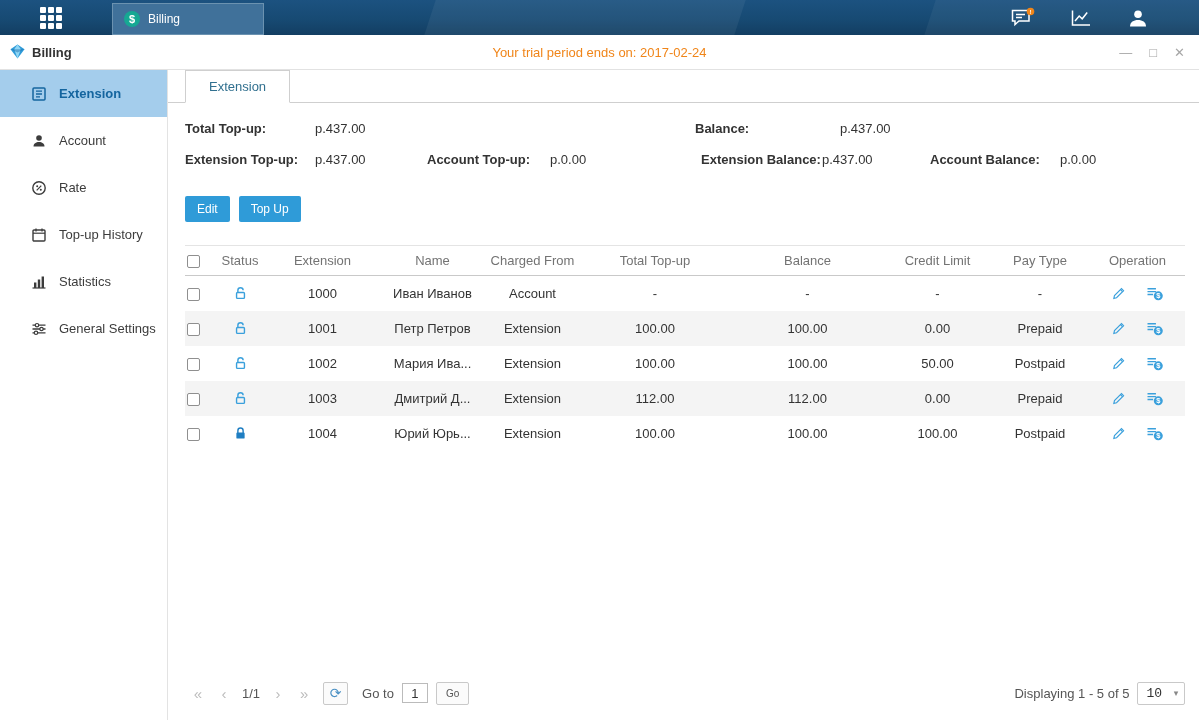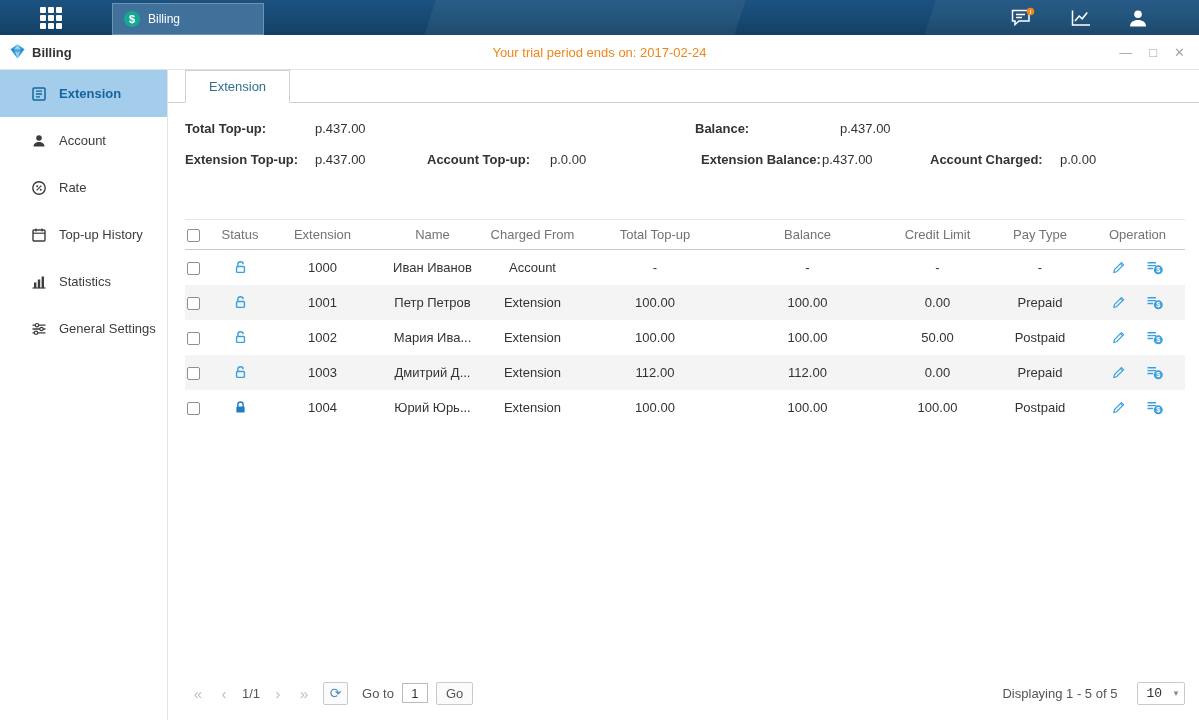--- a/index.html
+++ b/index.html
@@ -84,22 +84,22 @@
     padding:0 14px 8px 17px; color:#555; }
   .pg-nav { width:26px; text-align:center; color:#bcbcbc; font-size:15px; cursor:pointer; }
   .pg-ind { margin:0 5px; color:#555; }
   .pg-refresh { width:25px; height:23px; border:1px solid #c9c9c9; border-radius:2px; background:#fbfbfb;
     display:flex; align-items:center; justify-content:center; color:#4a90c4; font-size:14px;
     cursor:pointer; margin:0 10px 0 6px; }
   .pg-goto-label { margin:0 8px 0 4px; }
   .pg-input { width:26px; height:20px; border:1px solid #bbb; text-align:center; font-size:13px;
     font-family:inherit; color:#333; }
   .pg-go { height:23px; border:1px solid #c9c9c9; border-radius:2px; background:#fbfbfb; color:#555;
-    font-size:13px; font-family:inherit; padding:0 9px; margin-left:8px; cursor:pointer; }
-  .pg-right { margin-left:auto; display:flex; align-items:center; gap:20px; }
+    font-size:10px; font-family:inherit; padding:0 9px; margin-left:8px; cursor:pointer; }
+  .pg-right { margin-left:auto; display:flex; align-items:center; gap:8px; }
   .page-size { display:flex; align-items:center; border:1px solid #c9c9c9; border-radius:2px; height:23px;
     background:#fff; cursor:pointer; }
   .page-size .val { padding:0 6px 0 8px; min-width:22px; color:#333;font-family:Liberation Mono, monospace; }
   .page-size .caret { width:16px; color:#888; font-size:9px; display:flex; align-items:center; justify-content:center; }
 </style>
 </head>
 <body>
 
 <div class="screen">
 
@@ -235,24 +235,28 @@
       <span class="sum-label sl1">Total Top-up:</span>
       <span class="sum-value sv1">p.437.00</span>
       <span class="sum-label sl2">Balance:</span>
       <span class="sum-value sv2">p.437.00</span>
       <span class="sum-label sl3">Extension Top-up:</span>
       <span class="sum-value sv3">p.437.00</span>
       <span class="sum-label sl4">Account Top-up:</span>
       <span class="sum-value sv4">p.0.00</span>
       <span class="sum-label sl5">Extension Balance:</span>
       <span class="sum-value sv5">p.437.00</span>
-      <span class="sum-label sl6">Account Charged:</span>
+      <span class="sum-label sl6">Account Balance:</span>
       <span class="sum-value sv6">p.0.00</span>
     </div>
 
+    <div class="actions">
+      <button class="btn">Edit</button>
+      <button class="btn">Top Up</button>
+    </div>
 
     <div class="table-wrap">
       <table>
         <colgroup>
           <col style="width:30px">
             <col style="width:50px">
             <col style="width:115px">
             <col style="width:105px">
           <col style="width:95px">
             <col style="width:150px">

